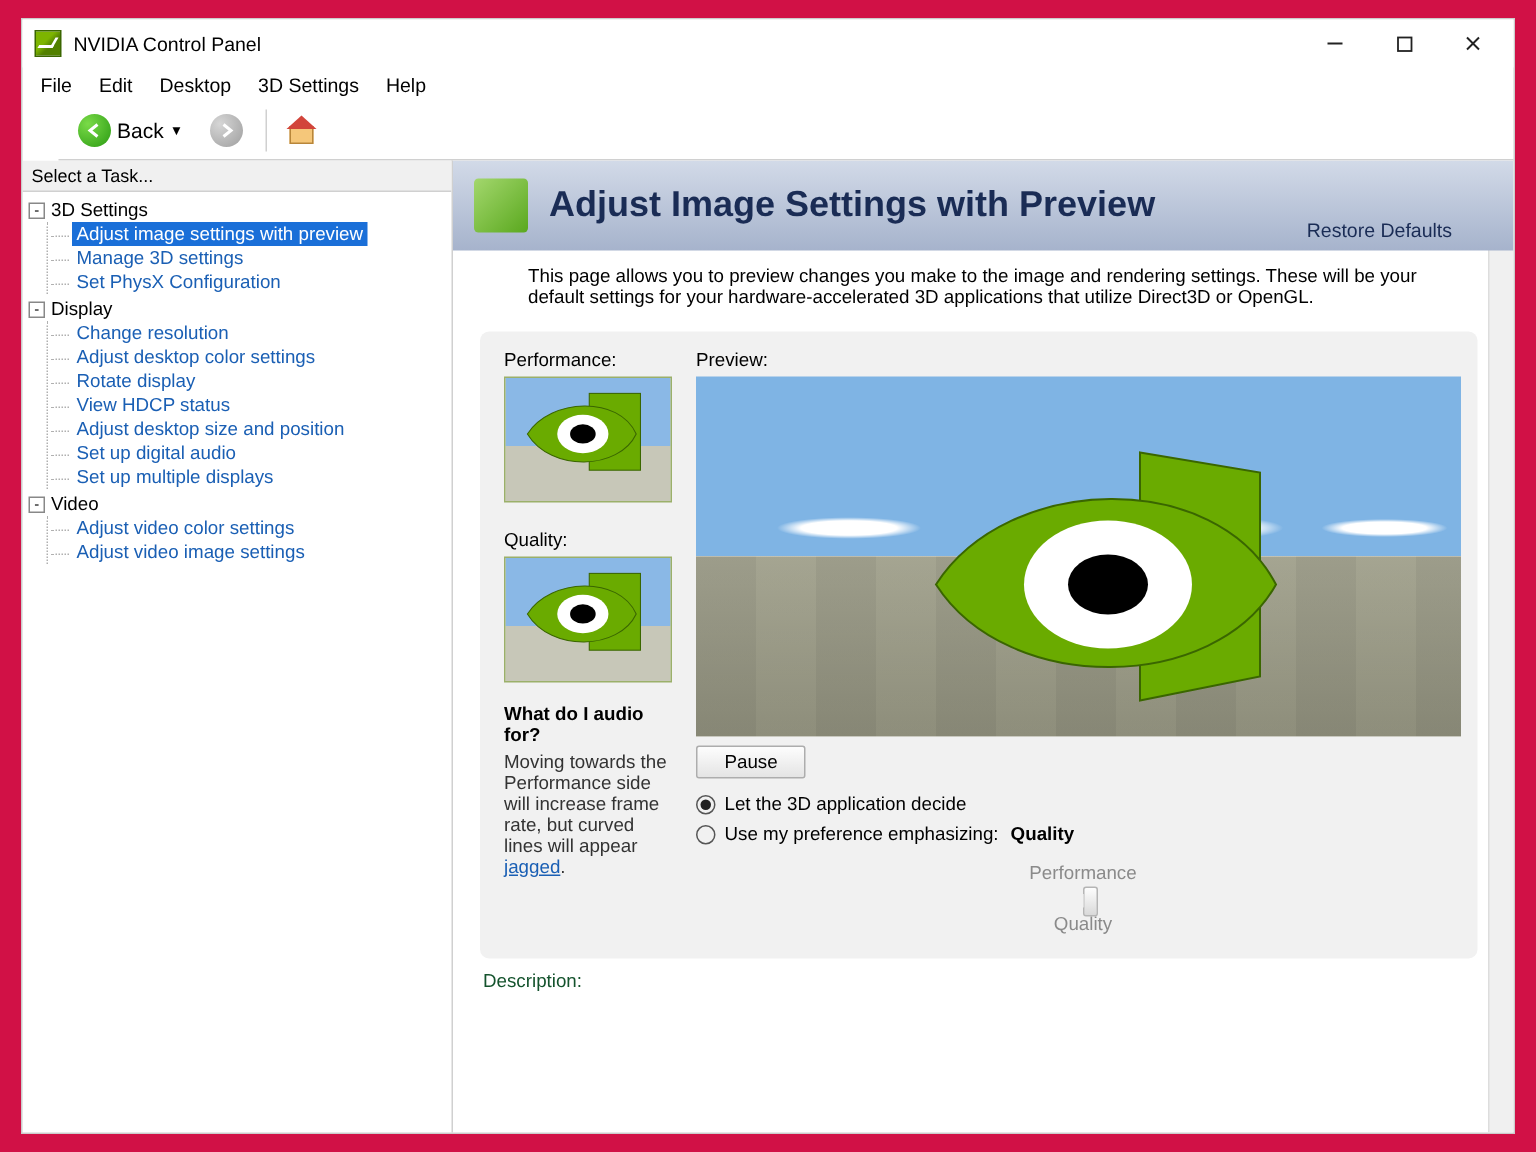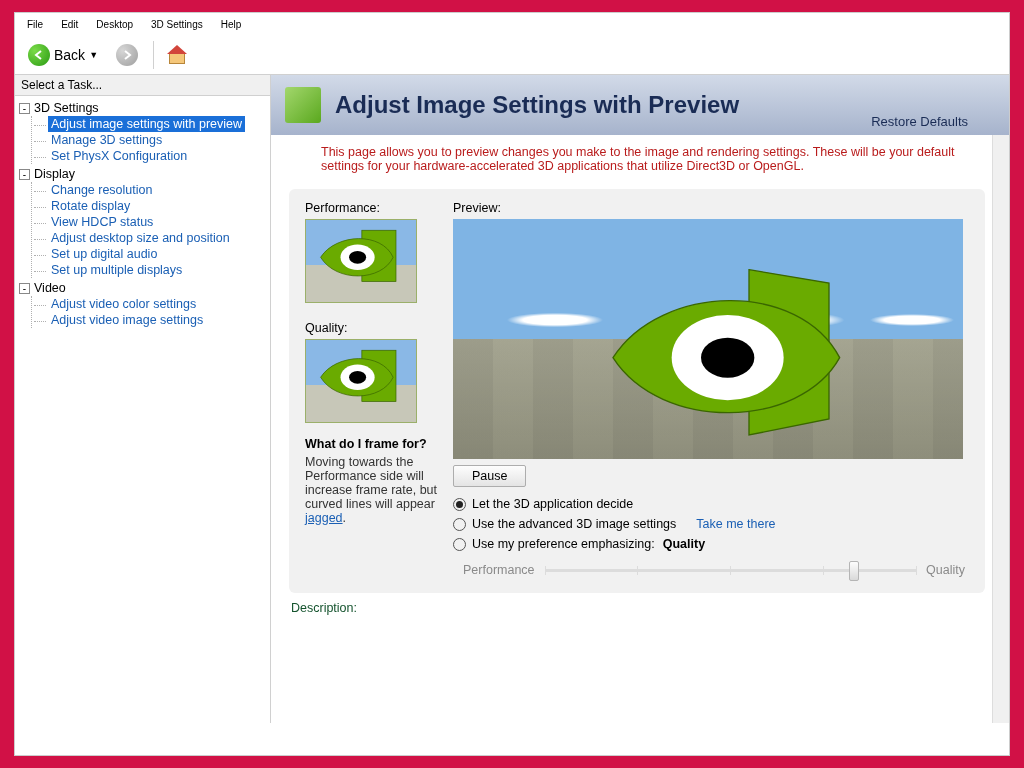--- a/index.html
+++ b/index.html
@@ -7,35 +7,35 @@
 
 .frame { position: absolute; left: 14px; top: 12px; width: 996px; height: 744px; background: #fff; border: 1px solid #ccc; }
 
 .titlebar { height: 32px; display: flex; align-items: center; padding: 0 4px 0 8px; background: #fff; }
 .titlebar .app-icon { width: 18px; height: 18px; background: linear-gradient(135deg,#7db500 40%,#528000 60%); border:1px solid #3a6600; margin-right: 8px; position:relative; }
 .titlebar .app-icon::after{content:"";position:absolute;left:3px;top:4px;width:8px;height:5px;border:2px solid #fff;border-top:none;border-left:none;transform:skewX(-30deg);}
 .titlebar .title { font-size: 13px; }
 .win-controls { margin-left: auto; display: flex; }
 .win-btn { width: 46px; height: 28px; display: flex; align-items: center; justify-content: center; font-size: 13px; }
 
-.menubar { height: 22px; display: flex; align-items: center; padding: 0 4px; font-size: 10px; gap: 2px; }
+.menubar { height: 22px; display: flex; align-items: center; padding: 0 4px; font-size: 13px; gap: 2px; }
 .menubar span { padding: 2px 8px; }
 
-.toolbar { height: 40px; display: flex; align-items: center; padding: 0 6px; border-bottom: 1px solid #d0d0d0; gap: 4px; }
+.toolbar { height: 40px; display: flex; align-items: center; padding: 0 6px; border-bottom: 1px solid #d0d0d0; gap: 4px; margin-left: 24px; }
 .tb-btn { display:flex; align-items:center; gap:4px; padding:4px 6px; border:1px solid transparent; border-radius:3px; font-size:14px;}
 .circle-btn { width:22px; height:22px; border-radius:50%; display:flex; align-items:center; justify-content:center; font-size:12px; color:#fff;}
 .back-c{background:radial-gradient(circle at 30% 30%,#7adb48,#2a9a12);}
 .fwd-c{background:radial-gradient(circle at 30% 30%,#d6d6d6,#9e9e9e);}
 .tb-sep{width:1px;height:28px;background:#d0d0d0;margin:0 4px;}
 .home-icon{width:18px;height:16px;position:relative;}
 .home-icon::before{content:"";position:absolute;left:0;top:5px;width:14px;height:10px;background:#f5c77a;border:1px solid #b8863a;}
 .home-icon::after{content:"";position:absolute;left:-2px;top:-2px;border-left:10px solid transparent;border-right:10px solid transparent;border-bottom:9px solid #d2453b;}
 
 .workarea { display:flex; height: calc(100% - 94px); }
-.sidebar { width: 256px; border-right:1px solid #d0d0d0; font-size:12.5px; overflow:hidden; }
+.sidebar { width: 287px; border-right:1px solid #d0d0d0; font-size:12.5px; overflow:hidden; }
 .sidebar-title { background:#f0f0f0; border-bottom:1px solid #d0d0d0; padding:3px 6px; font-size:12px;}
 .tree { padding:4px 2px; }
 .tree ul { list-style:none; }
 .tree > ul > li { margin-bottom:2px; }
 .tree .node { display:flex; align-items:center; padding:1px 2px; }
 .tog { width:11px; height:11px; border:1px solid #888; font-size:10px; line-height:9px; text-align:center; margin-right:4px; background:#fff;}
 .cat { color:#000; }
 .tree ul ul { margin-left: 14px; border-left:1px dotted #b0b0b0; padding-left:2px;}
 .tree ul ul li { position:relative; padding-left:14px;}
 .tree ul ul li::before{content:"";position:absolute;left:0;top:9px;width:12px;border-top:1px dotted #b0b0b0;}
@@ -44,21 +44,21 @@
 
 .main { flex:1; position:relative; overflow:hidden; }
 .main .scroll { position:absolute; right:0; top:0; width:17px; height:100%; background:#f0f0f0; border-left:1px solid #ddd;}
 .main .thumb{position:absolute;right:2px;top:2px;width:13px;height:20px;background:#c8c8c8;border-radius:2px;}
 
 .pagehead { height:60px; background:linear-gradient(#d2dae8,#a6b3cc); display:flex; align-items:center; padding:0 14px; position:relative;}
 .pagehead .hicon{width:36px;height:36px;background:linear-gradient(135deg,#a3d76d,#5aa81e);margin-right:14px;border-radius:3px;position:relative;}
 .pagehead h1{font-size:24px; font-weight:700; color:#1a2c55;}
 .restore{position:absolute;right:41px;bottom:6px;font-size:13px;color:#1a2c55;}
 
-.desc { padding:10px 34px 10px 50px; font-size:12.5px; color:#b91c1c; }
+.desc { padding:10px 34px 10px 50px; font-size:12.5px; color:#000000; }
 
 .panel { margin:6px 24px 0 18px; background:#f1f1f1; border-radius:6px; padding:10px 16px 16px 16px; display:flex; gap:16px; position:relative;}
 .panel .leftcol{width:132px;}
 .panel label.sec { font-size:12.5px; font-weight:400; display:block; margin:2px 0 4px;}
 .thumb-box{width:112px;height:84px;background:linear-gradient(#8ab8e6 55%,#c7c7b8 55%);position:relative;overflow:hidden;border:1px solid #9bb06a;}
 .logo3d{position:absolute;left:8px;top:6px;width:90px;height:64px;}
 
 .preview-box{width:510px;height:240px;background:linear-gradient(#7fb4e4 50%, #c5c5b9 50%);position:relative;overflow:hidden;}
 .preview-box .floor{position:absolute;left:0;right:0;top:50%;bottom:0;background:repeating-linear-gradient(90deg,#c0c0b4,#c0c0b4 40px,#cacabd 40px,#cacabd 80px),linear-gradient(#d0d0c4,#b3b3a6);background-blend-mode:multiply;}
 .preview-box .clouds{position:absolute;left:0;right:0;top:38%;height:20px;background:radial-gradient(ellipse 80px 12px at 20% 50%,#fff 40%,transparent 60%),radial-gradient(ellipse 100px 14px at 65% 50%,#fff 40%,transparent 60%),radial-gradient(ellipse 70px 10px at 90% 50%,#fff 40%,transparent 60%);}
@@ -66,41 +66,63 @@
 .btn { background:linear-gradient(#fdfdfd,#e4e4e4); border:1px solid #adadad; padding:3px 18px; font-size:12.5px; border-radius:2px;}
 .pause-row{display:flex;justify-content:flex-start;margin-top:6px;}
 
 .radios{margin-top:10px;font-size:12.5px;}
 .radios .row{display:flex;align-items:center;gap:6px;margin-bottom:6px;}
 .radio{width:13px;height:13px;border:1.5px solid #555;border-radius:50%;display:inline-flex;align-items:center;justify-content:center;}
 .radio.sel::after{content:"";width:7px;height:7px;background:#222;border-radius:50%;}
 .inline-link{color:#1a5fb4;font-size:12.5px;margin-left:14px;}
 .emph{font-weight:700;}
 
-.slider-row{display:flex;align-items:center;gap:10px;margin:12px 4px 0 10px;color:#8a8a8a;font-size:12.5px;}
+.slider-row{display:flex;align-items:center;gap:10px;margin:12px 4px 0 10px;color:#8a8a8a;font-size:12.5px;flex-direction:column;}
 .slider-track{flex:1;height:3px;background:#dcdcdc;position:relative;}
 .slider-track::before,.slider-track::after{content:"";position:absolute;top:-3px;width:1px;height:9px;background:#dcdcdc;}
 .slider-track .tick{position:absolute;top:-3px;width:1px;height:9px;background:#dcdcdc;}
 .slider-thumb{position:absolute;top:-8px;width:10px;height:20px;background:linear-gradient(#fdfdfd,#d9d9d9);border:1px solid #b5b5b5;border-radius:2px;}
 
 .whatfor{margin-top:14px;font-size:12.5px;}
 .whatfor h4{font-size:12.5px;margin-bottom:4px;}
 .whatfor p{margin-bottom:10px;color:#333;}
 .kw{color:#1a5fb4;text-decoration:underline;}
 
 .desc-label{margin:8px 0 0 20px;font-size:12.5px;color:#14532d;}
 
 svg.eye path{fill:#6aab00;stroke:#3a6600;stroke-width:1;}
 svg.eye .cut{fill:#fff;}
 </style>
 </head>
 <body>
 
 <div class="frame">
 
+  <div class="titlebar">
+    <div class="app-icon"></div>
+    <div class="title">NVIDIA Control Panel</div>
+    <div class="win-controls">
+      <div class="win-btn">
+        <svg width="12" height="12">
+            <line x1="1" y1="6" x2="11" y2="6" stroke="#222" stroke-width="1.2"></line>
+          </svg>
+      </div>
+      <div class="win-btn">
+        <svg width="11" height="11">
+            <rect x="1" y="1" width="9" height="9" fill="none" stroke="#222" stroke-width="1.2"></rect>
+          </svg>
+      </div>
+      <div class="win-btn">
+        <svg width="12" height="12">
+            <line x1="2" y1="2" x2="10" y2="10" stroke="#222" stroke-width="1.3"></line>
+            <line x1="10" y1="2" x2="2" y2="10" stroke="#222" stroke-width="1.3"></line>
+          </svg>
+      </div>
+    </div>
+  </div>
 
   <div class="menubar">
     <span>File</span>
     <span>Edit</span>
     <span>Desktop</span>
     <span>3D Settings</span>
     <span>Help</span>
   </div>
 
   <div class="toolbar">
@@ -143,20 +165,21 @@
                 <li><span class="link-item">Set PhysX Configuration</span></li>
               </ul>
             </li>
             <li>
               <div class="node">
                 <span class="tog">-</span>
                 <span class="cat">Display</span>
               </div>
               <ul>
                 <li><span class="link-item">Change resolution</span></li>
+                <li><span class="link-item">Adjust desktop color settings</span></li>
                 <li><span class="link-item">Rotate display</span></li>
                 <li><span class="link-item">View HDCP status</span></li>
                 <li><span class="link-item">Adjust desktop size and position</span></li>
                 <li><span class="link-item">Set up digital audio</span></li>
                 <li><span class="link-item">Set up multiple displays</span></li>
               </ul>
             </li>
             <li>
               <div class="node">
                 <span class="tog">-</span>
@@ -201,21 +224,21 @@
           <div class="thumb-box">
             <svg class="eye logo3d" viewBox="0 0 120 90">
               <rect x="64" y="6" width="48" height="72" fill="#6aab00" stroke="#3a6600"></rect>
               <path d="M6 44 C28 10 92 8 108 44 C92 78 28 80 6 44 Z"></path>
               <ellipse class="cut" cx="58" cy="44" rx="24" ry="18"></ellipse>
               <ellipse cx="58" cy="44" rx="12" ry="9"></ellipse>
             </svg>
           </div>
 
           <div class="whatfor">
-            <h4>What do I frame for?</h4>
+            <h4>What do I audio for?</h4>
             <p>
               <span>Moving towards the Performance side will increase frame rate, but curved lines will appear </span><a class="kw">jagged</a><span>.</span>
             </p>
           </div>
         </div>
 
         <div style="flex:1">
           <label class="sec">Preview:</label>
           <div class="preview-box">
             <div class="clouds"></div>
@@ -232,25 +255,20 @@
             <button class="btn">Pause</button>
           </div>
 
           <div class="radios">
             <div class="row">
               <span class="radio sel"></span>
               <span>Let the 3D application decide</span>
             </div>
             <div class="row">
               <span class="radio"></span>
-              <span>Use the advanced 3D image settings</span>
-              <a class="inline-link">Take me there</a>
-            </div>
-            <div class="row">
-              <span class="radio"></span>
               <span>Use my preference emphasizing:</span>
               <span class="emph" style="margin-left:2px;">Quality</span>
             </div>
           </div>
 
           <div class="slider-row">
             <span>Performance</span>
             <div class="slider-track">
               <span class="tick" style="left:0%"></span>
                 <span class="tick" style="left:25%"></span>

